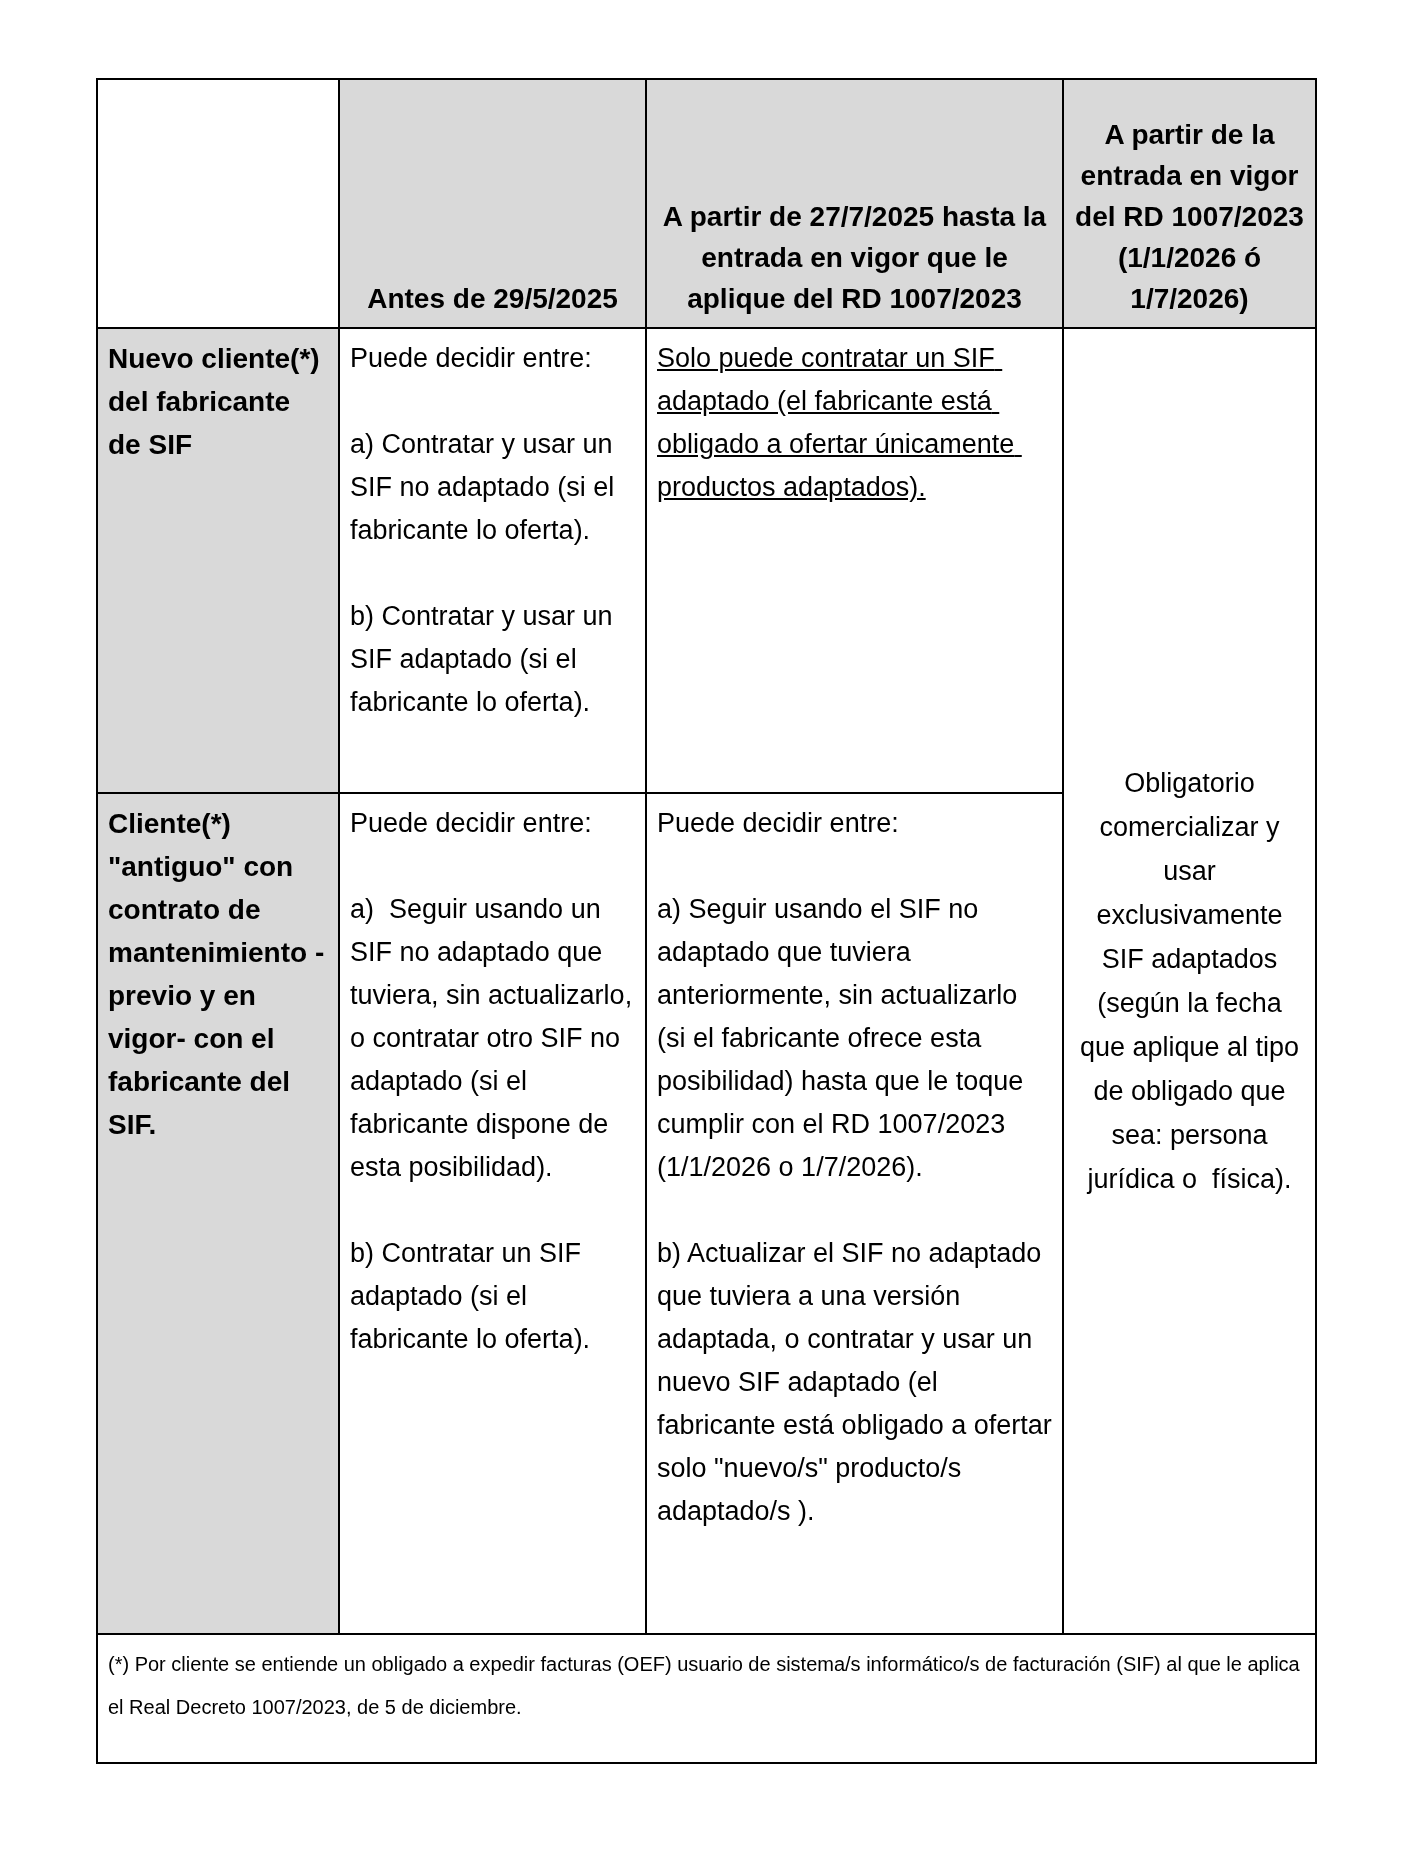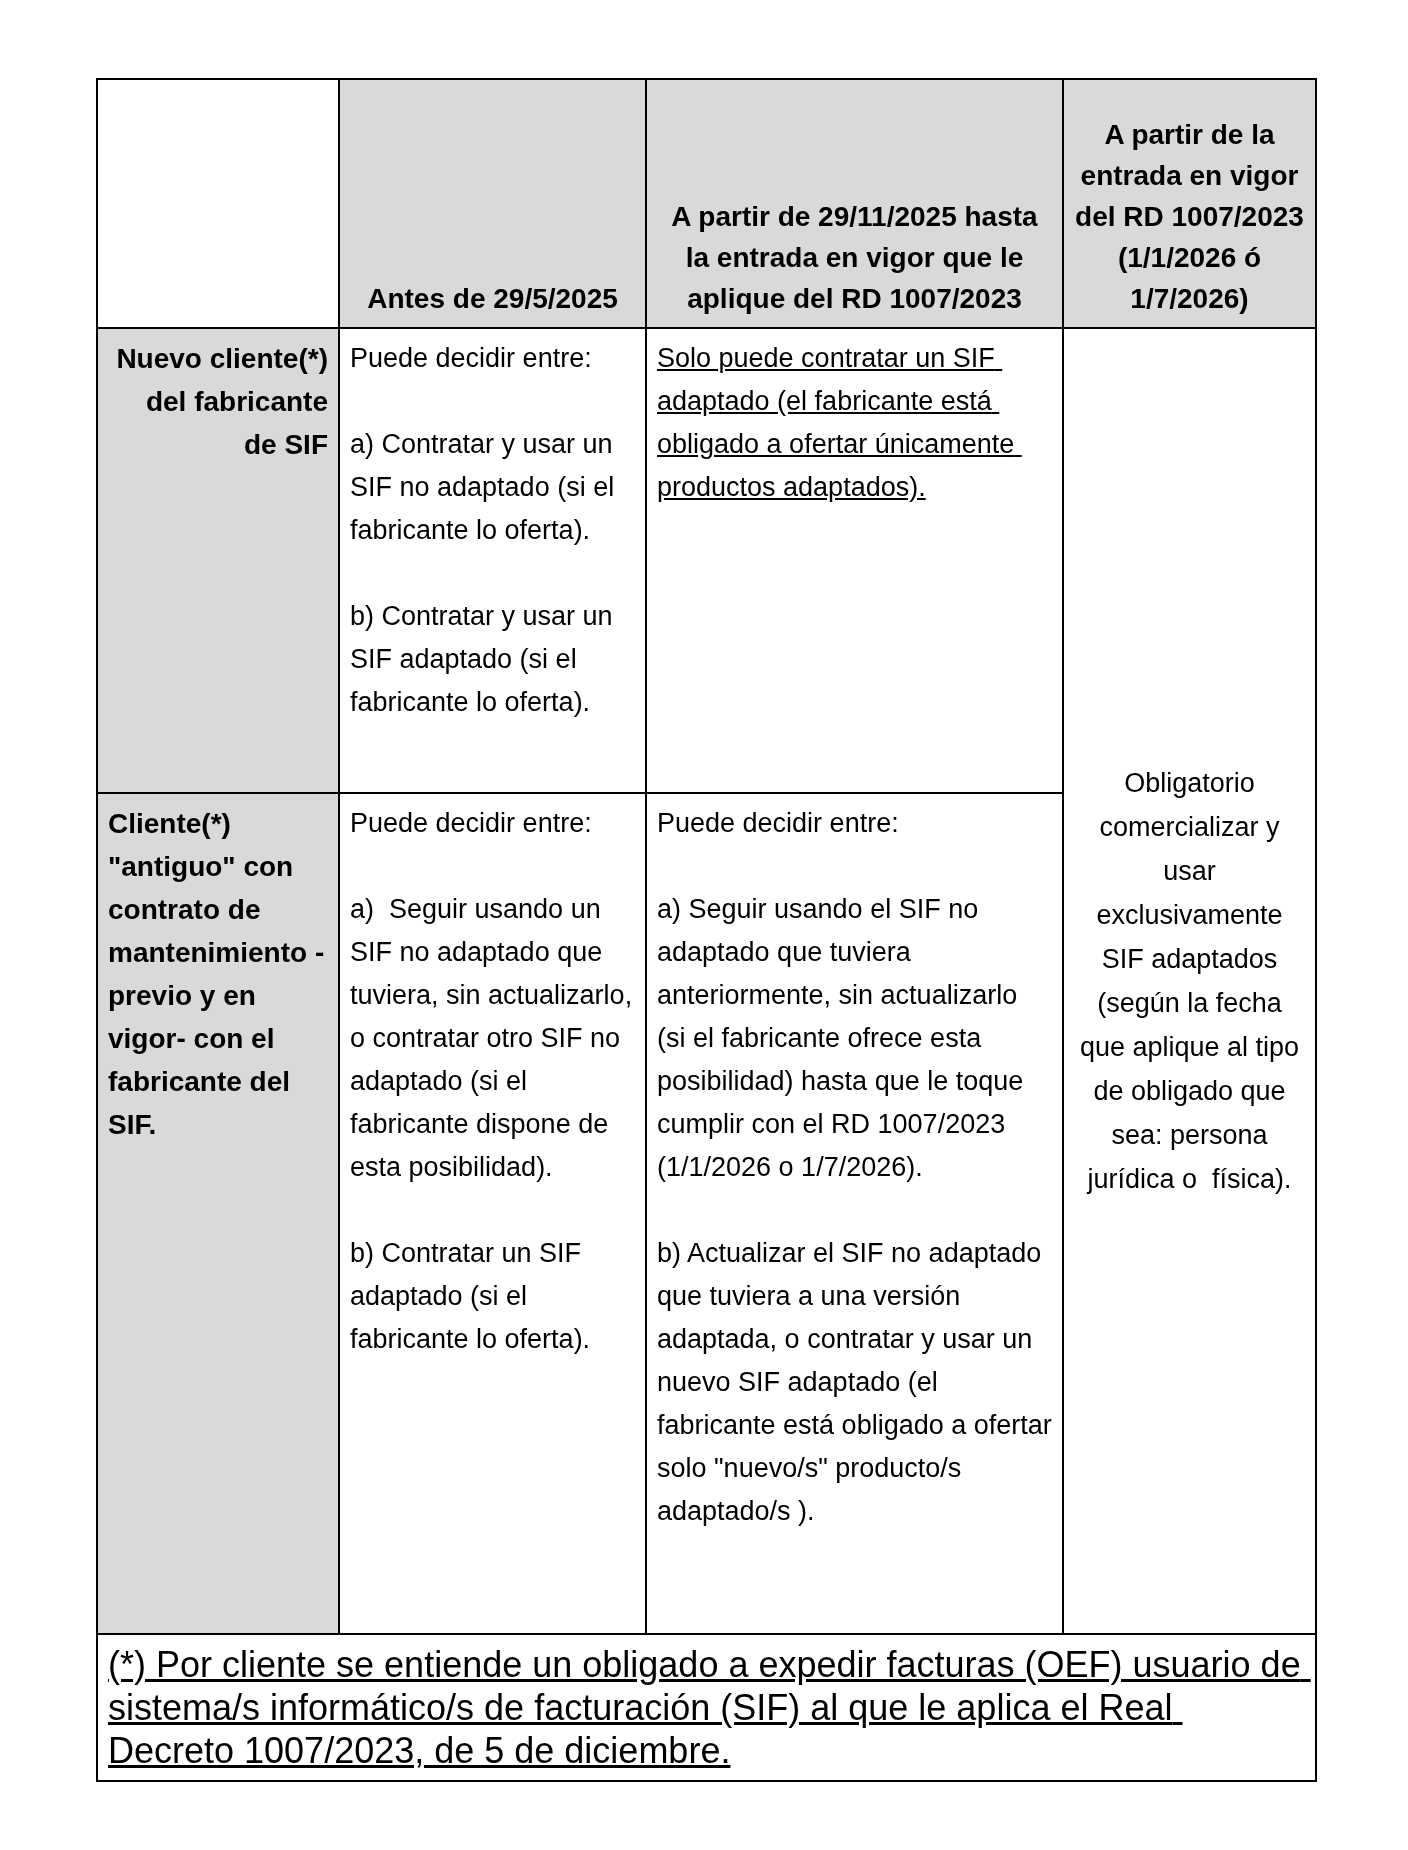--- a/index.html
+++ b/index.html
@@ -55,21 +55,21 @@
   }
   td.lbl {
     background: #d9d9d9;
     font-weight: bold;
     font-size: 28px;
     line-height: 43px;
     text-align: left;
     vertical-align: top;
     white-space: pre-wrap;
   }
-  td.lbl-1 { padding-top: 84px; text-align: right; }
+  td.lbl-1 { padding-top: 84px; }
   td.lbl-2 { padding-top: 98px; }
   td.body-cell {
     background: #ffffff;
     font-size: 27px;
     line-height: 43px;
     text-align: left;
     vertical-align: top;
     white-space: pre-wrap;
     border-radius: 15px;
   }
@@ -80,45 +80,44 @@
     font-size: 27px;
     line-height: 44px;
     text-align: center;
     vertical-align: middle;
     white-space: pre-wrap;
     padding-bottom: 240px;
     margin-left: 16px;
   }
   td.foot {
     background: #ffffff;
-    font-size: 36px;
+    font-size: 20px;
     line-height: 43px;
     text-align: left;
     vertical-align: top;
     white-space: pre-wrap;
     padding: 6px 12px;
-    text-decoration: underline;
   }
 </style>
 </head>
 <body>
 
 <div class="page">
   <table class="sif-table">
     <colgroup>
       <col class="c1">
         <col class="c2">
         <col class="c3">
         <col class="c4">
     </colgroup>
     <tbody>
         <tr class="hdr-row">
       <td class="corner"></td>
       <td class="hdr">Antes de 29/5/2025</td>
-      <td class="hdr">A partir de 29/11/2025 hasta la entrada en vigor que le aplique del RD 1007/2023</td>
+      <td class="hdr">A partir de 27/7/2025 hasta la entrada en vigor que le aplique del RD 1007/2023</td>
       <td class="hdr">A partir de la entrada en vigor del RD 1007/2023 (1/1/2026 ó 1/7/2026)</td>
     </tr>
     <tr class="row-1">
       <td class="lbl lbl-1">Nuevo cliente(*) del fabricante de SIF</td>
       <td class="body-cell">Puede decidir entre:
 
 a) Contratar y usar un SIF no adaptado (si el fabricante lo oferta).
 
 b) Contratar y usar un SIF adaptado (si el fabricante lo oferta).</td>
       <td class="body-cell cell-r1-interim">Solo puede contratar un SIF adaptado (el fabricante está obligado a ofertar únicamente productos adaptados).</td>

